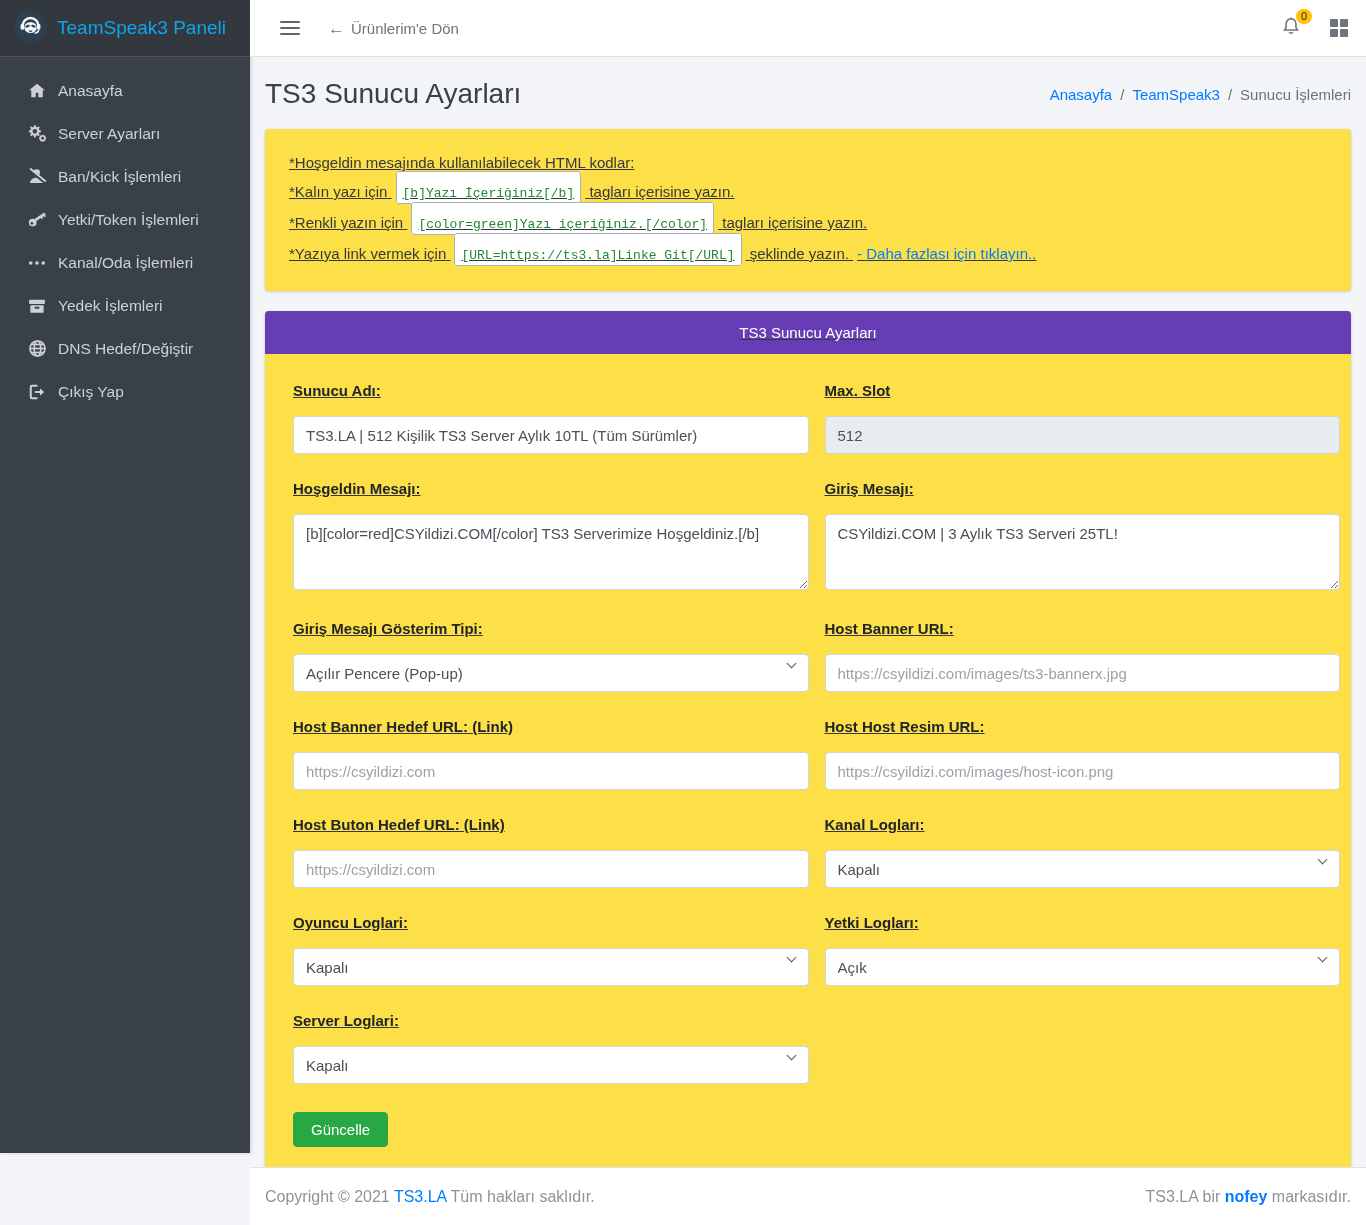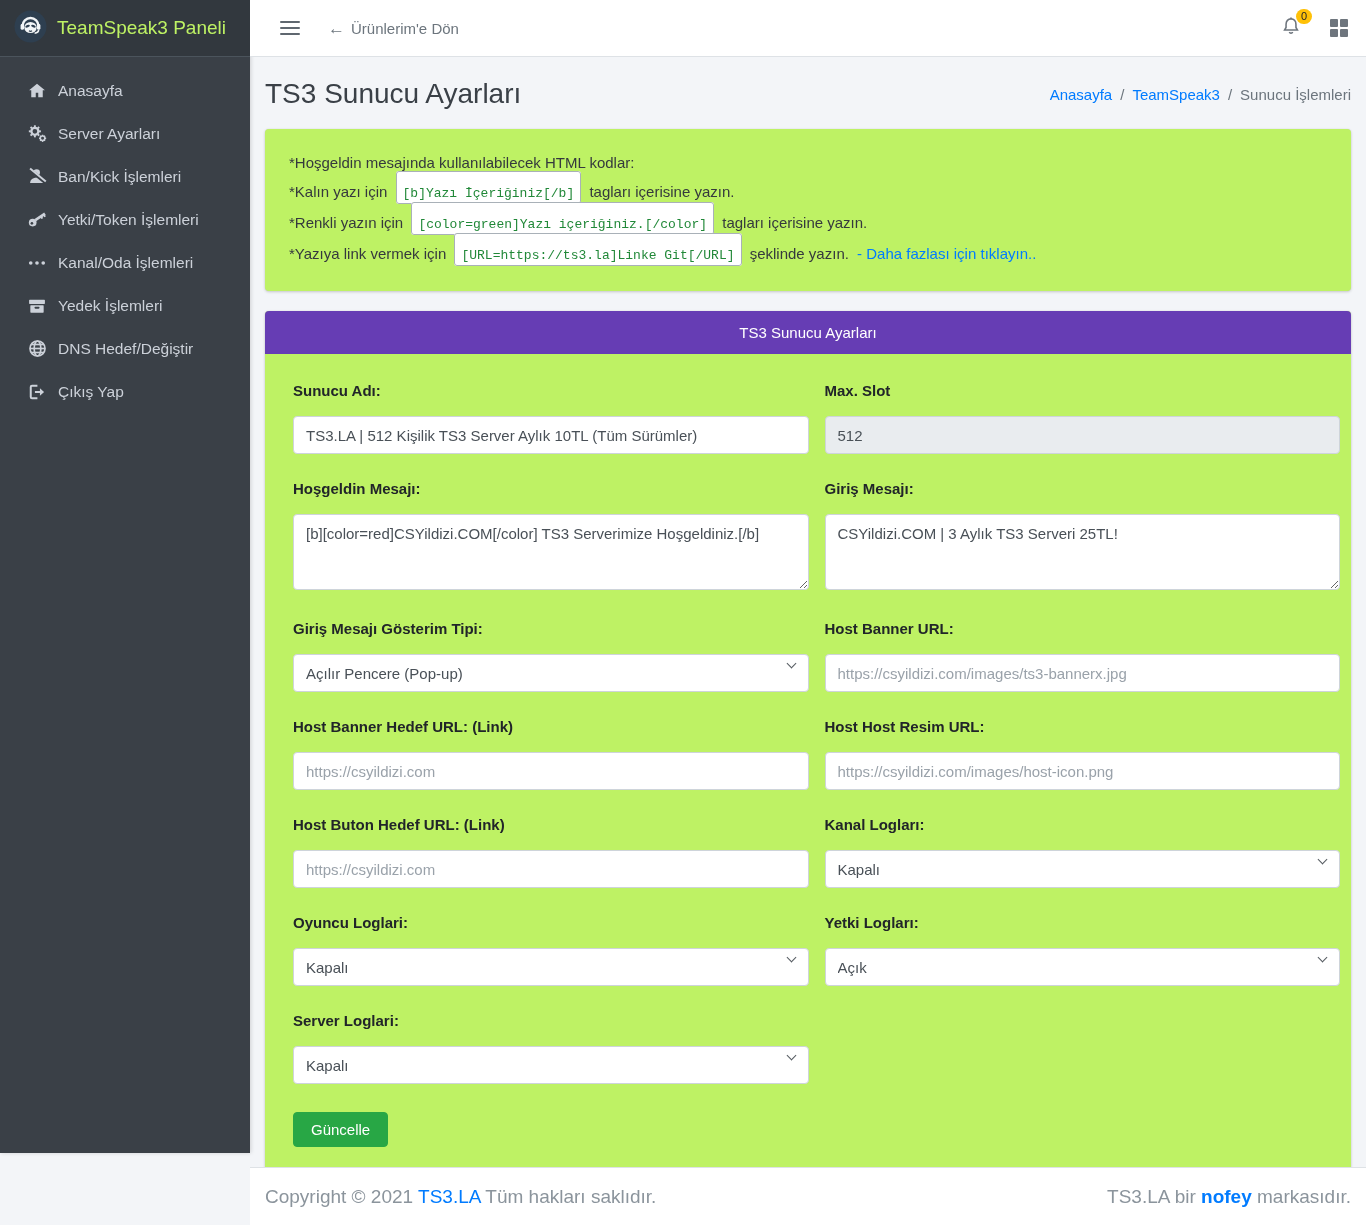--- a/index.html
+++ b/index.html
@@ -15,21 +15,21 @@
   .sidebar {
     position:absolute; left:0; top:0; width:250px; height:1153px;
     background:#3a4047;
     box-shadow:1px 0 4px rgba(0,0,0,.15);
   }
   .brand {
     height:57px; display:flex; align-items:center; gap:10px;
     padding:0 12px 0 14px; background:#32383e;
     border-bottom:1px solid #4b545c; cursor:pointer;
   }
-  .brand-text { color:#bef264; font-size:19px; white-space:nowrap; }
+  .brand-text { color:#0ea5e9; font-size:19px; white-space:nowrap; }
   .nav { padding:12px 8px 0 8px; }
   .nav-item {
     display:flex; align-items:center; height:43px;
     padding:0 6px 0 18px; color:#ccd1d9; font-size:15.5px;
     border-radius:4px; cursor:pointer; white-space:nowrap;
   }
   .nav-icon { width:22px; height:22px; margin-right:10px; flex:0 0 22px; display:flex; align-items:center; justify-content:center; }
   .nav-icon svg { display:block; }
 
   
@@ -61,22 +61,23 @@
     display:flex; justify-content:space-between; align-items:center;
     padding:21px 15px 19px 15px;
   }
   .page-title { font-size:28px; font-weight:400; color:#3a4047; }
   .breadcrumb { font-size:15px; display:flex; gap:8px; align-items:center; }
   .breadcrumb a { color:#007bff; text-decoration:none; cursor:pointer; }
   .crumb-sep { color:#6c757d; }
   .crumb-current { color:#6c757d; }
 
   .card {
-    background:#bef264; margin:0 15px 20px 15px; border-radius:4px;
+    background:#fde047; margin:0 15px 20px 15px; border-radius:4px;
     box-shadow:0 0 1px rgba(0,0,0,.125), 0 1px 3px rgba(0,0,0,.18);
+    text-decoration:underline;
   }
   .info-card { padding:17px 24px 19px 24px; font-size:15px; color:#35393d; }
   .help-line { margin:4px 0; line-height:25px; }
   code.tag {
     font-family:"Liberation Mono", monospace; font-size:13px; color:#218838;
     border:1px solid #a9b1b8; border-radius:3px; padding:14px 6px 2px 6px;
     background:#fff; margin:0 4px; white-space:nowrap;
   }
   .more-link { color:#007bff; text-decoration:none; cursor:pointer; margin-left:4px; }
 
@@ -109,21 +110,21 @@
     background:#28a745; color:#fff; border:1px solid #28a745; border-radius:4px;
     padding:8px 17px; font-size:15px; cursor:pointer; margin-top:2px;
     font-family:inherit;
   }
 
   
   .footer {
     position:absolute; left:250px; top:1167px; width:1116px; height:58px;
     background:#fff; border-top:1px solid #dee2e6;
     display:flex; justify-content:space-between; align-items:center;
-    padding:0 15px; font-size:19px; color:#8b949c;
+    padding:0 15px; font-size:16px; color:#8b949c;
   }
   .footer a { color:#007bff; text-decoration:none; cursor:pointer; }
   .brand-mark { color:#007bff; font-weight:700; }
 </style>
 </head>
 <body>
 
 <aside class="sidebar">
   <div class="brand">
     <span>

